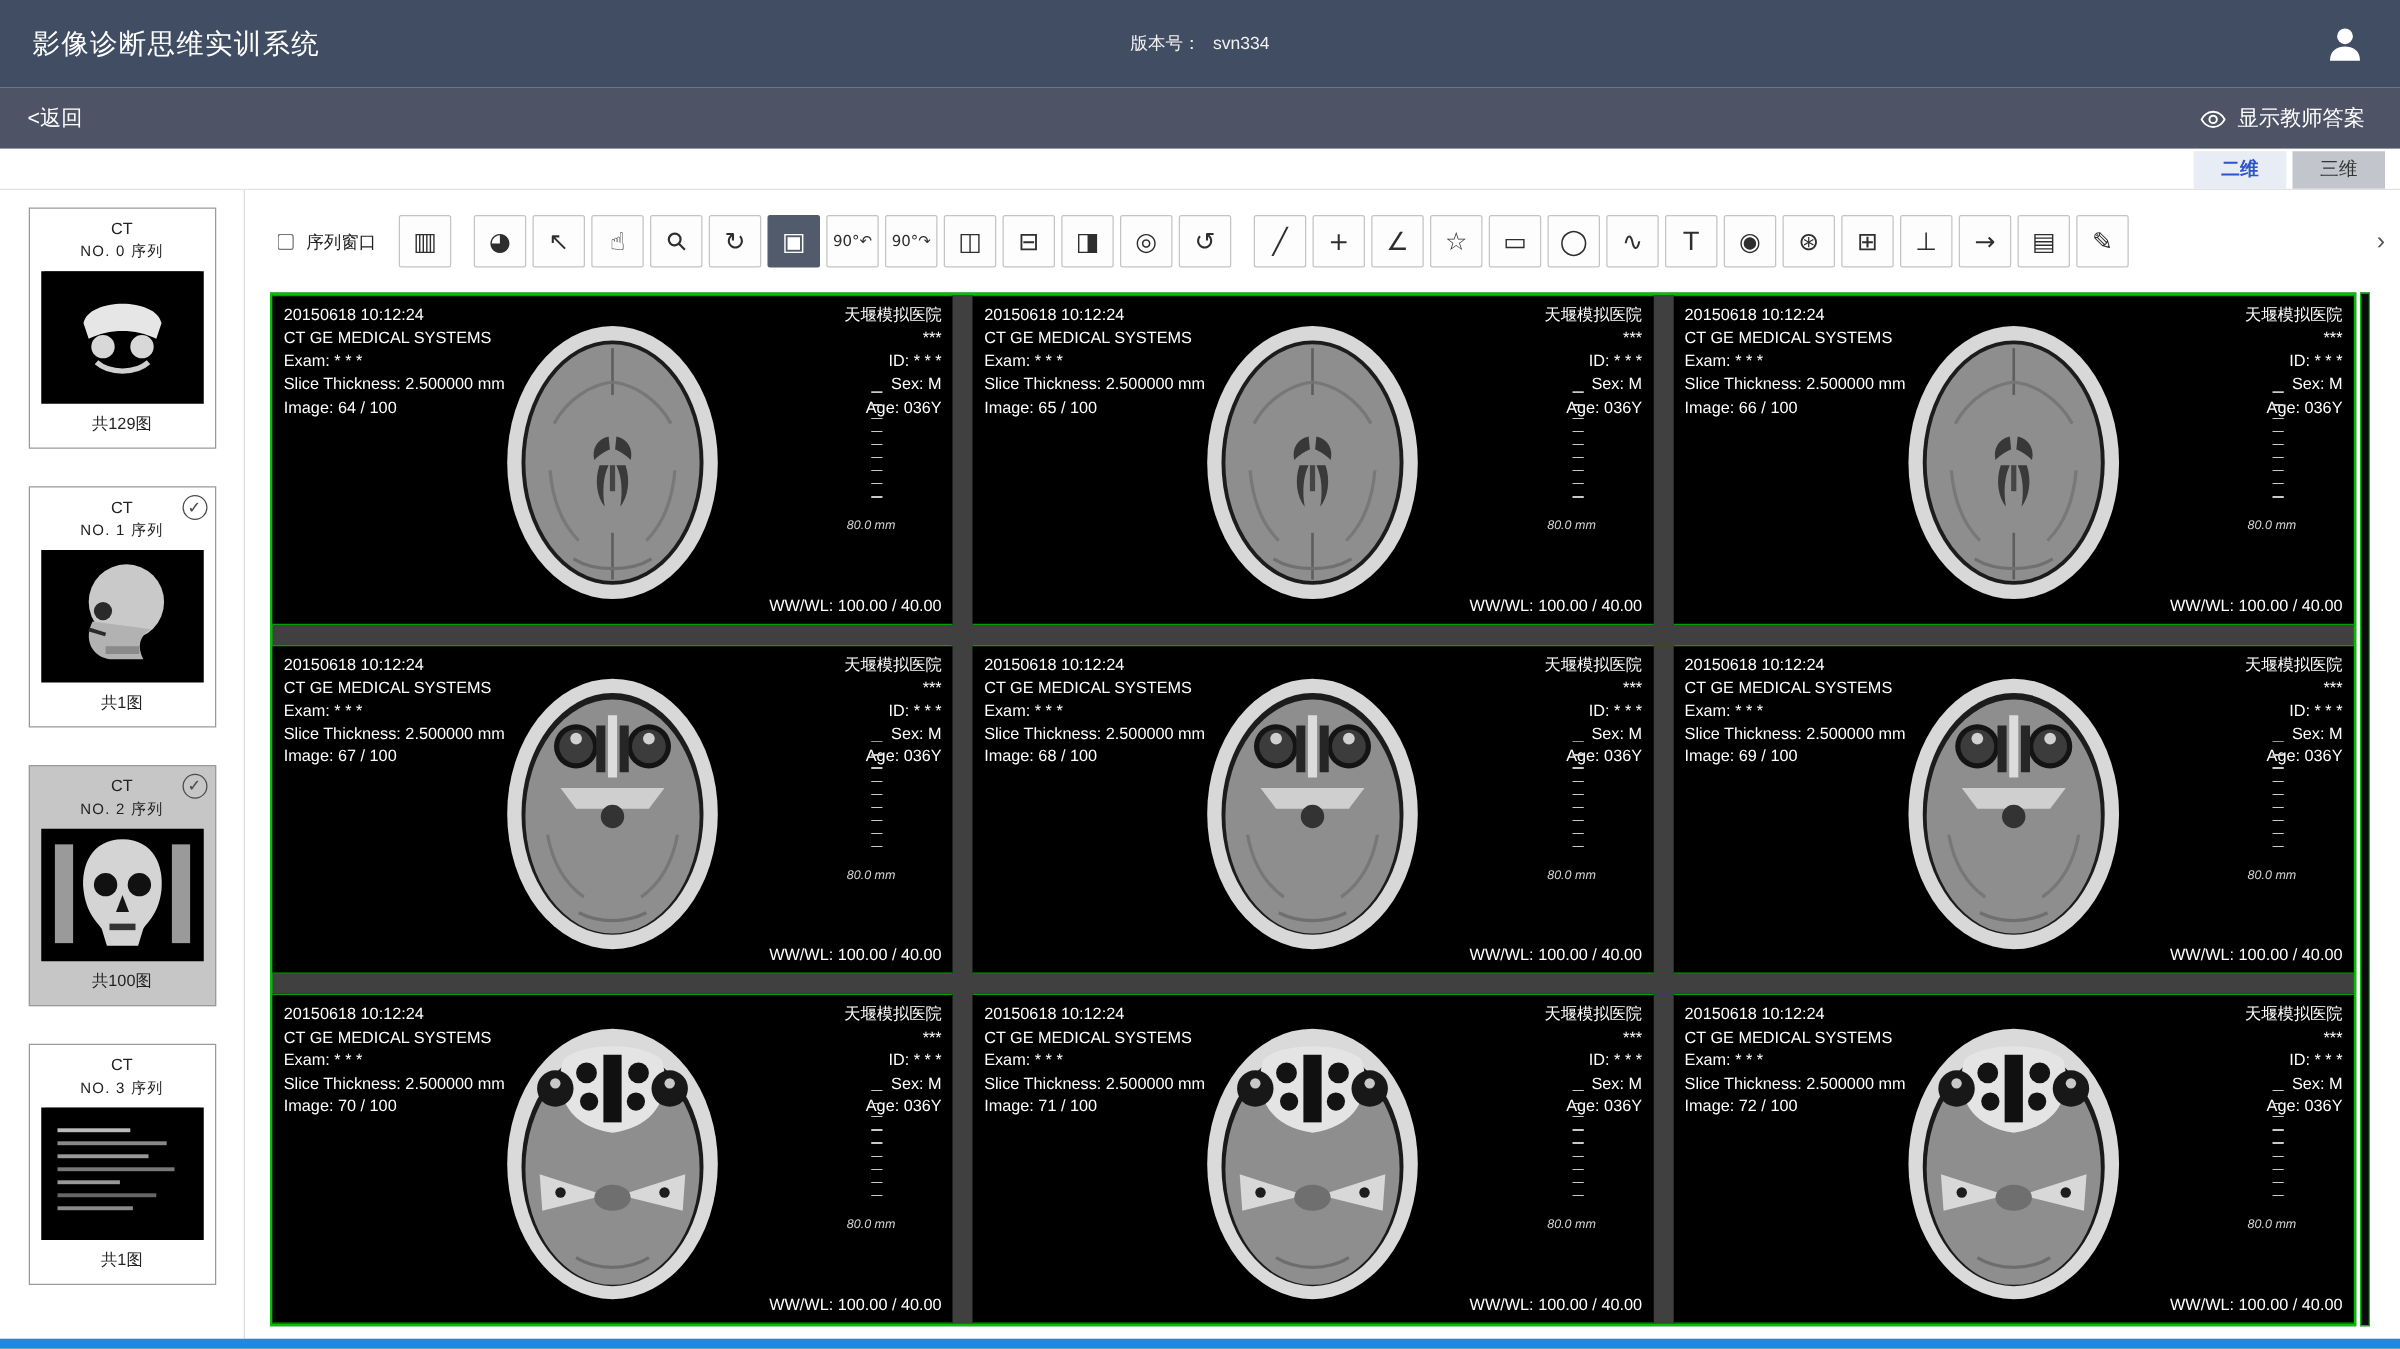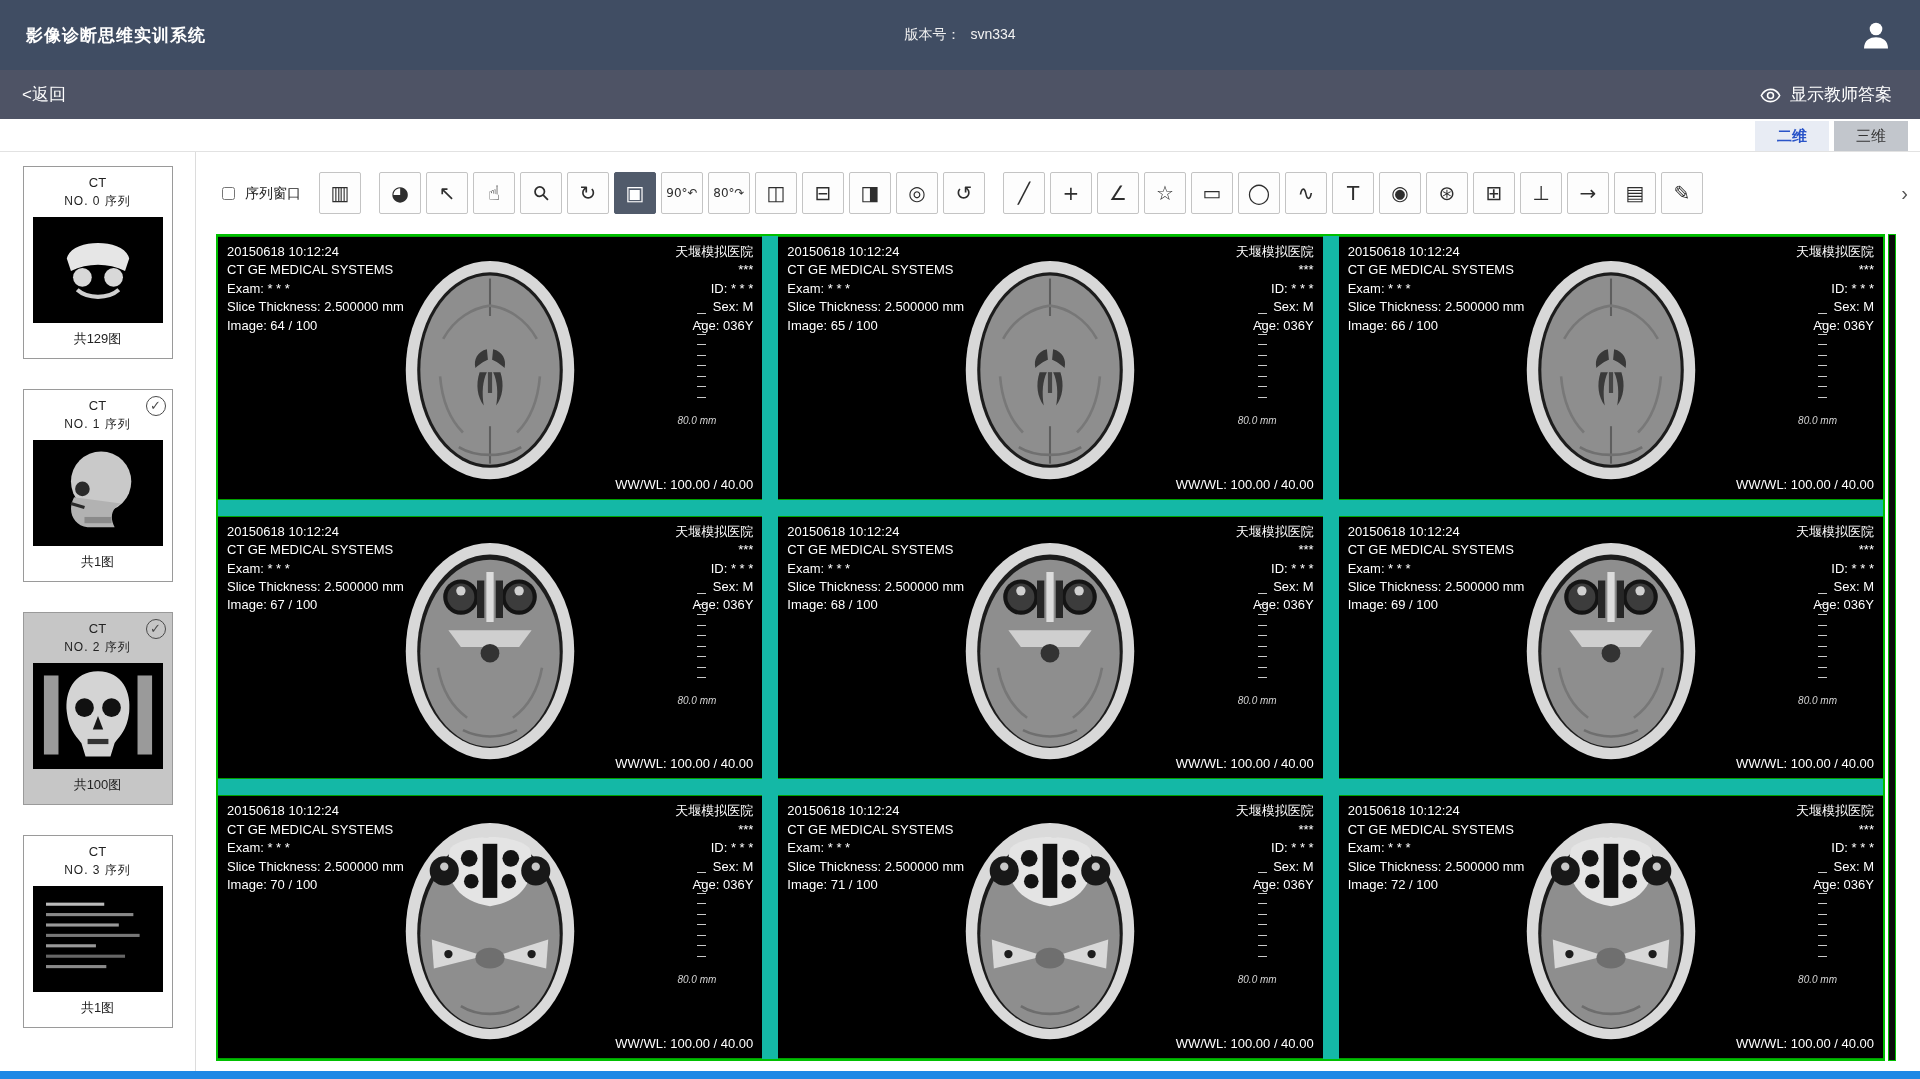--- a/index.html
+++ b/index.html
@@ -6,21 +6,21 @@
   html,body { margin:0; padding:0; }
   body {
     width:1920px; height:1079px; overflow:hidden;
     font-family:"Liberation Sans","DejaVu Sans",sans-serif;
     background:#e9e9e9; color:#222;
   }
   .page { display:flex; flex-direction:column; width:100%; height:100%; }
 
   
   .topbar { flex:0 0 70px; background:#404d63; color:#fff; display:flex; align-items:center; padding:0 26px; position:relative; }
-  .app-title { font-size:17px; font-weight:bold; letter-spacing:1px; }
+  .app-title { font-size:22px; font-weight:normal; letter-spacing:1px; }
   .version { position:absolute; left:50%; transform:translateX(-50%); font-size:14px; color:#f2f2f2; display:flex; gap:10px; }
   .avatar-btn { margin-left:auto; background:none; border:none; cursor:pointer; padding:0; display:flex; }
 
   
   .subbar { flex:0 0 43px; background:#4e5365; color:#fff; display:flex; align-items:center; padding:12px 22px; }
   .back-button { background:none; border:none; color:#fff; font-size:17px; cursor:pointer; padding:0; }
   .show-answer { margin-left:auto; display:flex; align-items:flex-end; gap:9px; background:none; border:none; color:#fff; font-size:17px; cursor:pointer; }
 
   
   .tabsrow { flex:0 0 33px; background:#fff; border-bottom:1px solid #e2e2e2; display:flex; justify-content:flex-end; align-items:flex-end; padding-right:12px; gap:5px;font-family:Liberation Serif, serif; }
@@ -48,21 +48,21 @@
   .tgroup { display:flex; gap:5px; align-items:center; }
   .tbtn { width:42px; height:42px; border:1px solid #c4c4c4; background:#fdfdfd; border-radius:2px; display:flex; align-items:center; justify-content:center; cursor:pointer; color:#2e2e2e; padding:0; }
   .tbtn .glyph { font-size:20px; line-height:1; font-family:"DejaVu Sans",sans-serif; }
   .tbtn .glyph.small { font-size:12px; }
   .tbtn .glyph.rot { display:inline-block; transform:rotate(-45deg); }
   .tbtn.active { background:#515b6b; border-color:#515b6b; color:#fff; }
   .collapse-btn { margin-left:auto; background:none; border:none; font-size:20px; color:#555; cursor:pointer; padding:0 4px; }
 
   
   .viewerwrap { flex:1; margin:0 24px 10px 20px; min-height:0; display:flex; }
-  .viewer { flex:1; display:grid; grid-template-columns:repeat(3,1fr); grid-template-rows:repeat(3,1fr); gap:16px; background:#14b8a6; border:2px solid #00c000; min-width:0; }
+  .viewer { flex:1; display:grid; grid-template-columns:repeat(3,1fr); grid-template-rows:repeat(3,1fr); gap:16px; background:#404040; border:2px solid #00c000; min-width:0; }
   .vscroll { flex:0 0 8px; margin-left:3px; background:#0b0b0b; border:1px solid #00c000; cursor:pointer; }
   .tile { position:relative; background:#000; border-top:1px solid #00a000; border-bottom:1px solid #00a000; overflow:hidden; cursor:crosshair; }
   .headimg { position:absolute; left:50%; top:50%; transform:translate(-50%,-50%); }
   .ov { position:absolute; color:#fff; font-size:13px; line-height:1.42; text-shadow:0 0 2px #000; white-space:nowrap; }
   .ov.tl { top:6px; left:9px; }
   .ov.tr { top:6px; right:9px; text-align:right; }
   .ruler { position:absolute; right:56px; top:29%; width:9px; height:92px;
            background:repeating-linear-gradient(to bottom,#c9c9c9 0 1px,transparent 1px 10.5px); }
   .scalelab { position:absolute; right:46px; top:calc(29% + 102px); color:#d5d5d5; font-size:10px; font-style:italic; }
   .wwwl { position:absolute; right:9px; bottom:7px; color:#fff; font-size:13px; text-shadow:0 0 2px #000; }
@@ -286,21 +286,21 @@
           <button class="tbtn">
               <span class="glyph">↻</span>
             </button>
           <button class="tbtn active">
               <span class="glyph">▣</span>
             </button>
           <button class="tbtn">
               <span class="glyph small">90°↶</span>
             </button>
           <button class="tbtn">
-              <span class="glyph small">80°↷</span>
+              <span class="glyph small">90°↷</span>
             </button>
           <button class="tbtn">
               <span class="glyph">◫</span>
             </button>
           <button class="tbtn">
               <span class="glyph">⊟</span>
             </button>
           <button class="tbtn">
               <span class="glyph">◨</span>
             </button>

